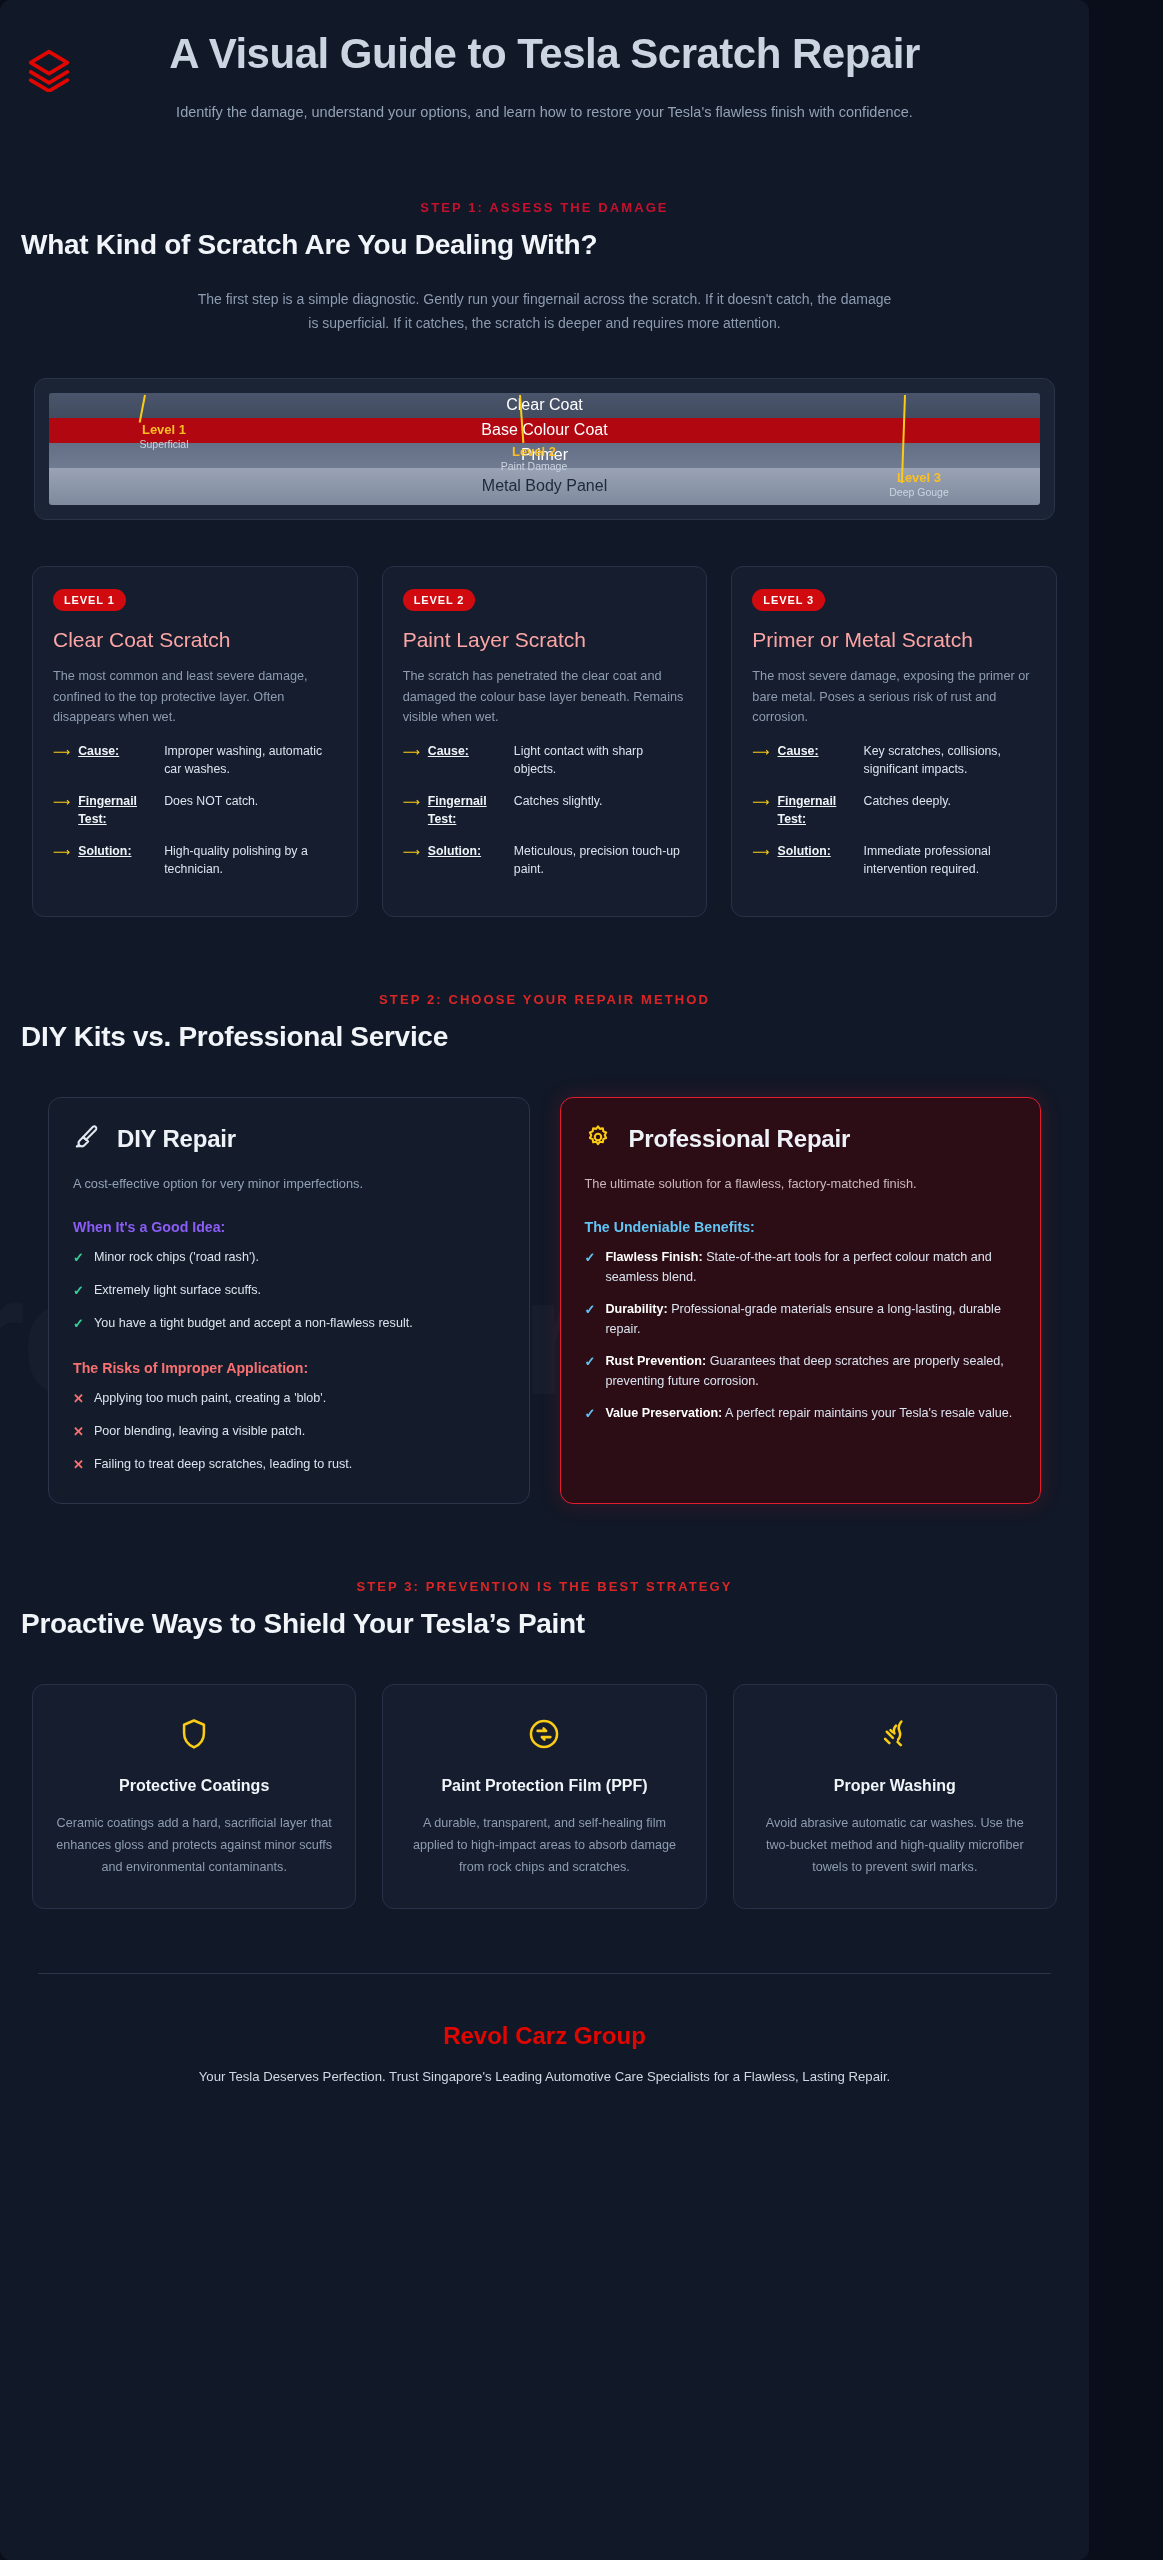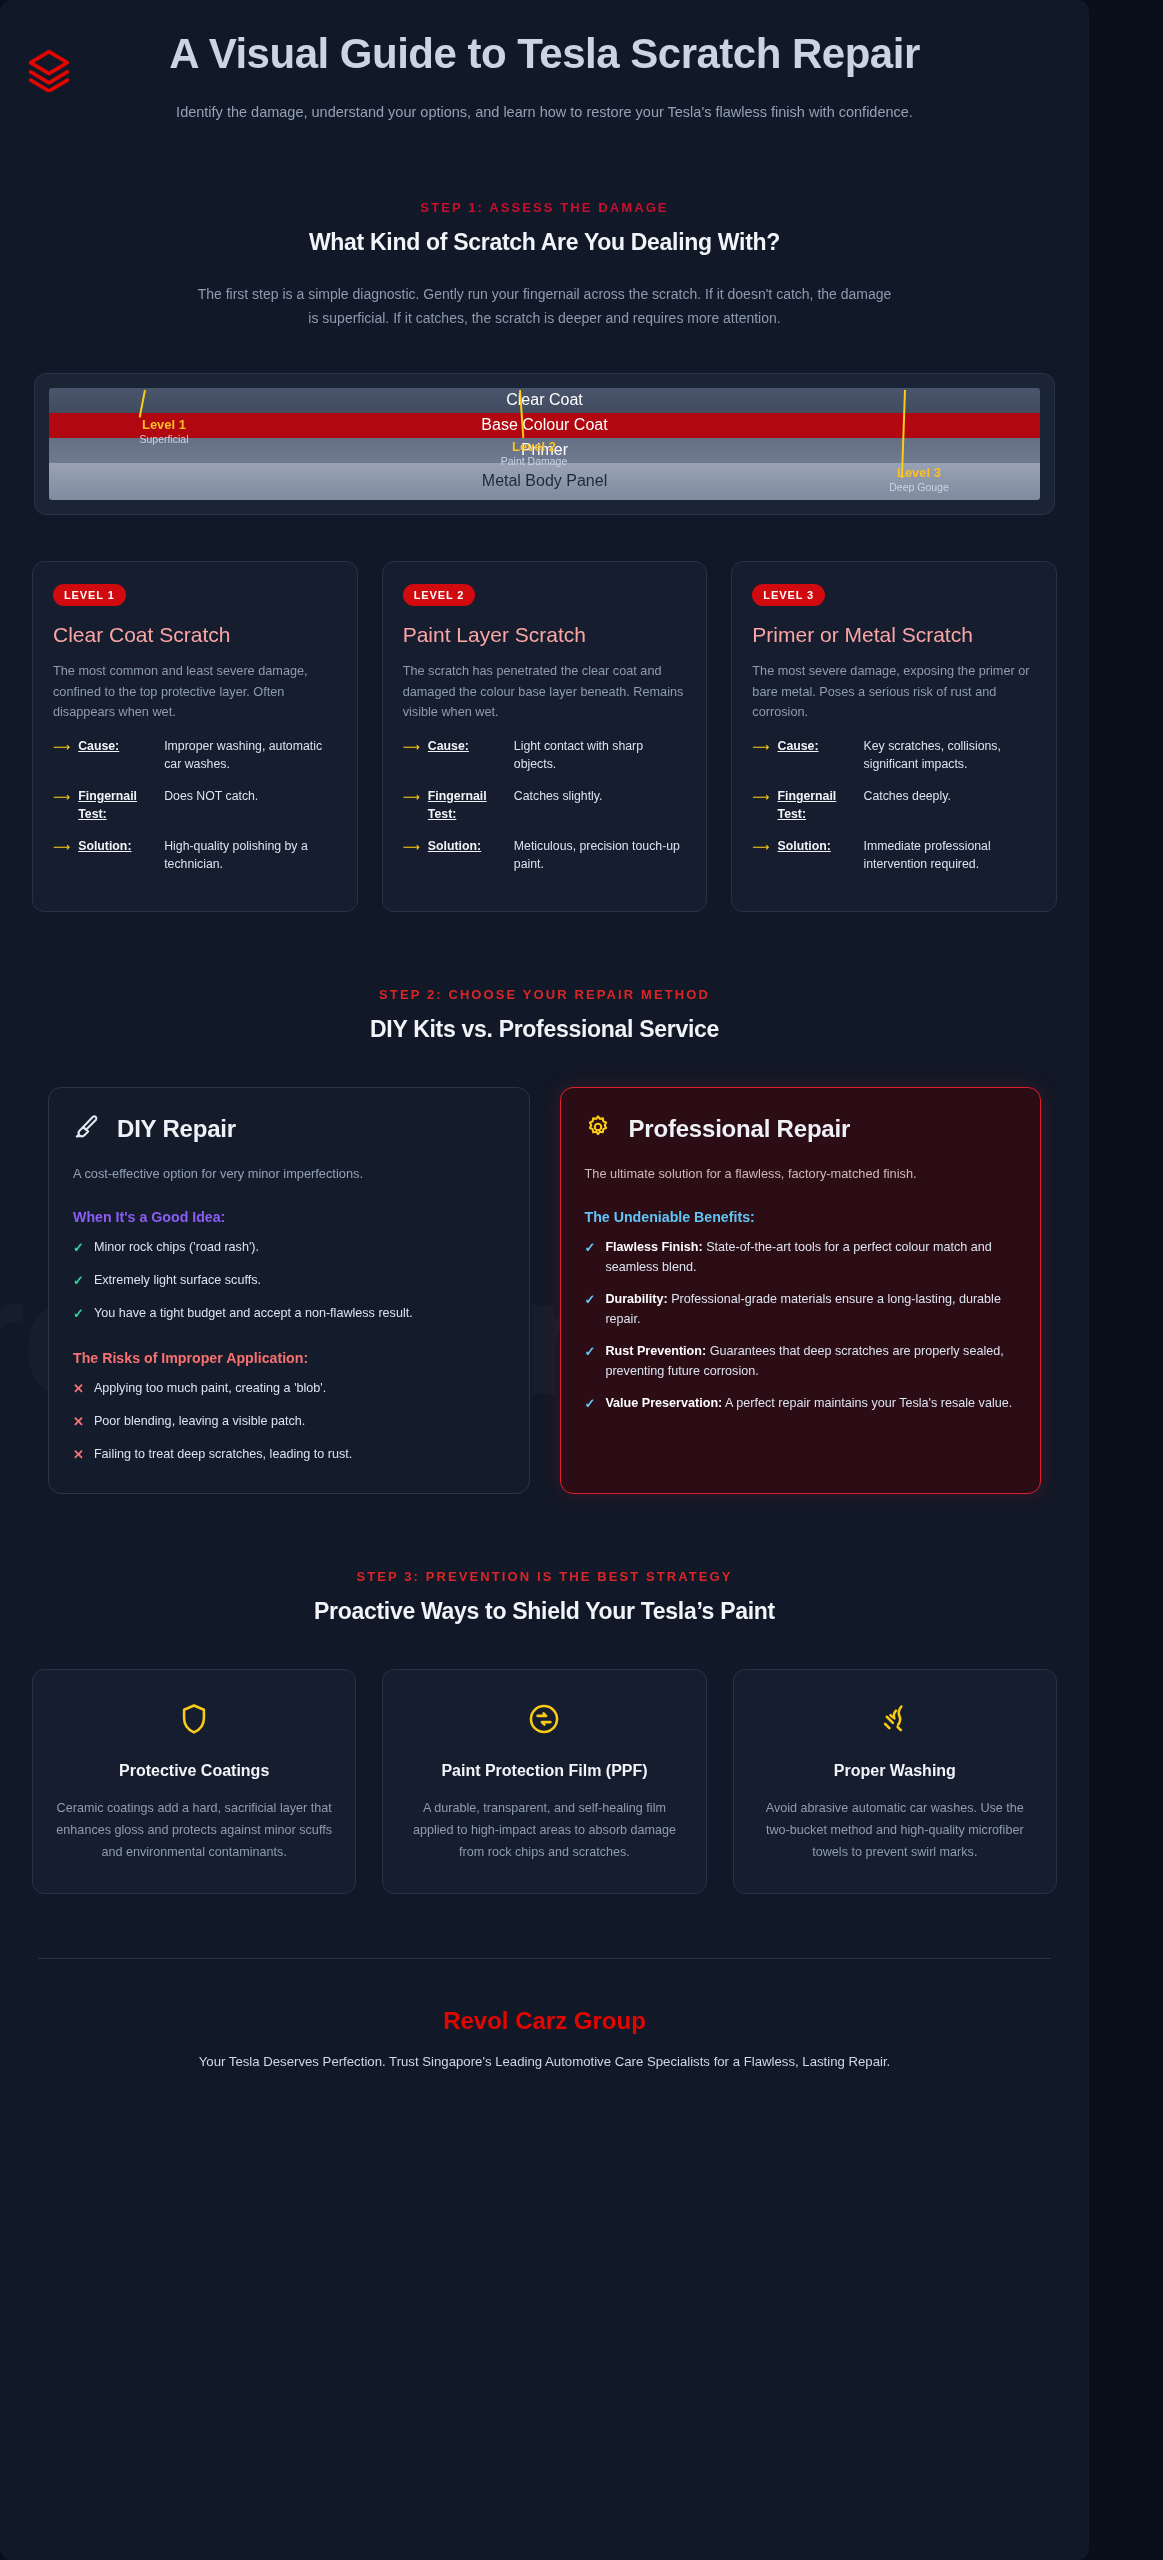--- a/index.html
+++ b/index.html
@@ -66,25 +66,26 @@
     text-align: center;
     color: #c8102e;
     font-size: 13px;
     font-weight: 700;
     letter-spacing: 2.1px;
     text-transform: uppercase;
   }
   .step-label.s2 { color: #dc2626; }
   .section-title {
     margin-top: 14px;
-    text-align: center;
+    text-align: left;
     color: #f1f5f9;
-    font-size: 23px;
+    font-size: 28px;
     font-weight: 700;
     letter-spacing: -0.3px;
+    margin-left: 21px;
   }
   .section-desc {
     margin: 26px auto 0 auto;
     max-width: 700px;
     text-align: center;
     font-size: 14px;
     line-height: 1.75;
     color: #8d9bb0;
   }
 

